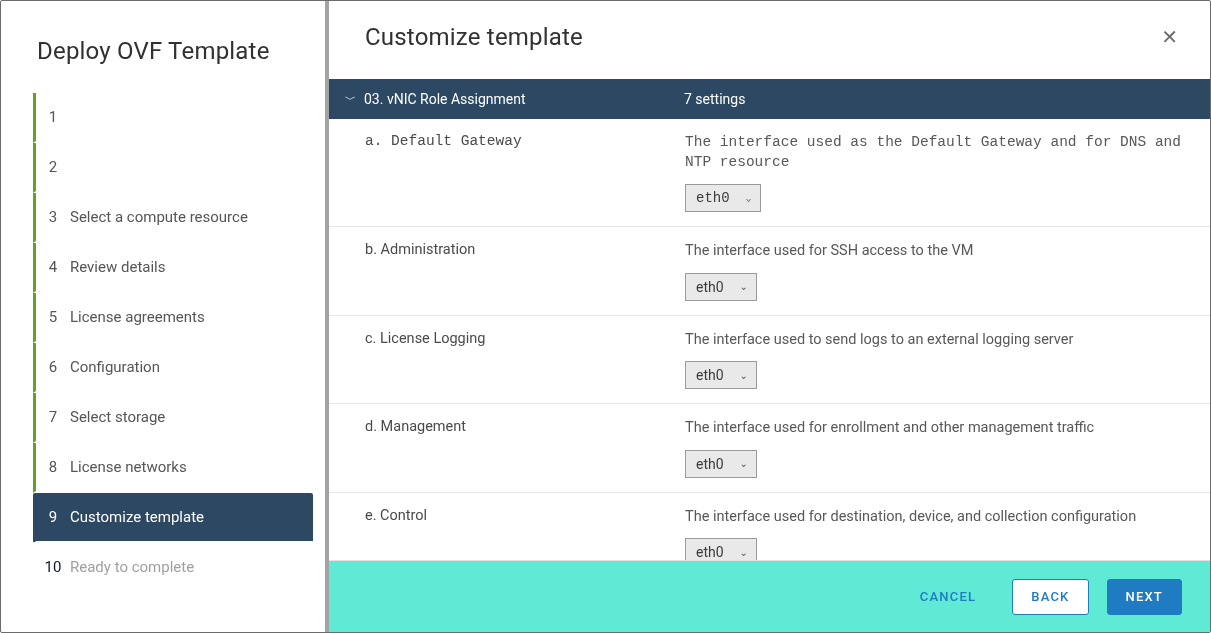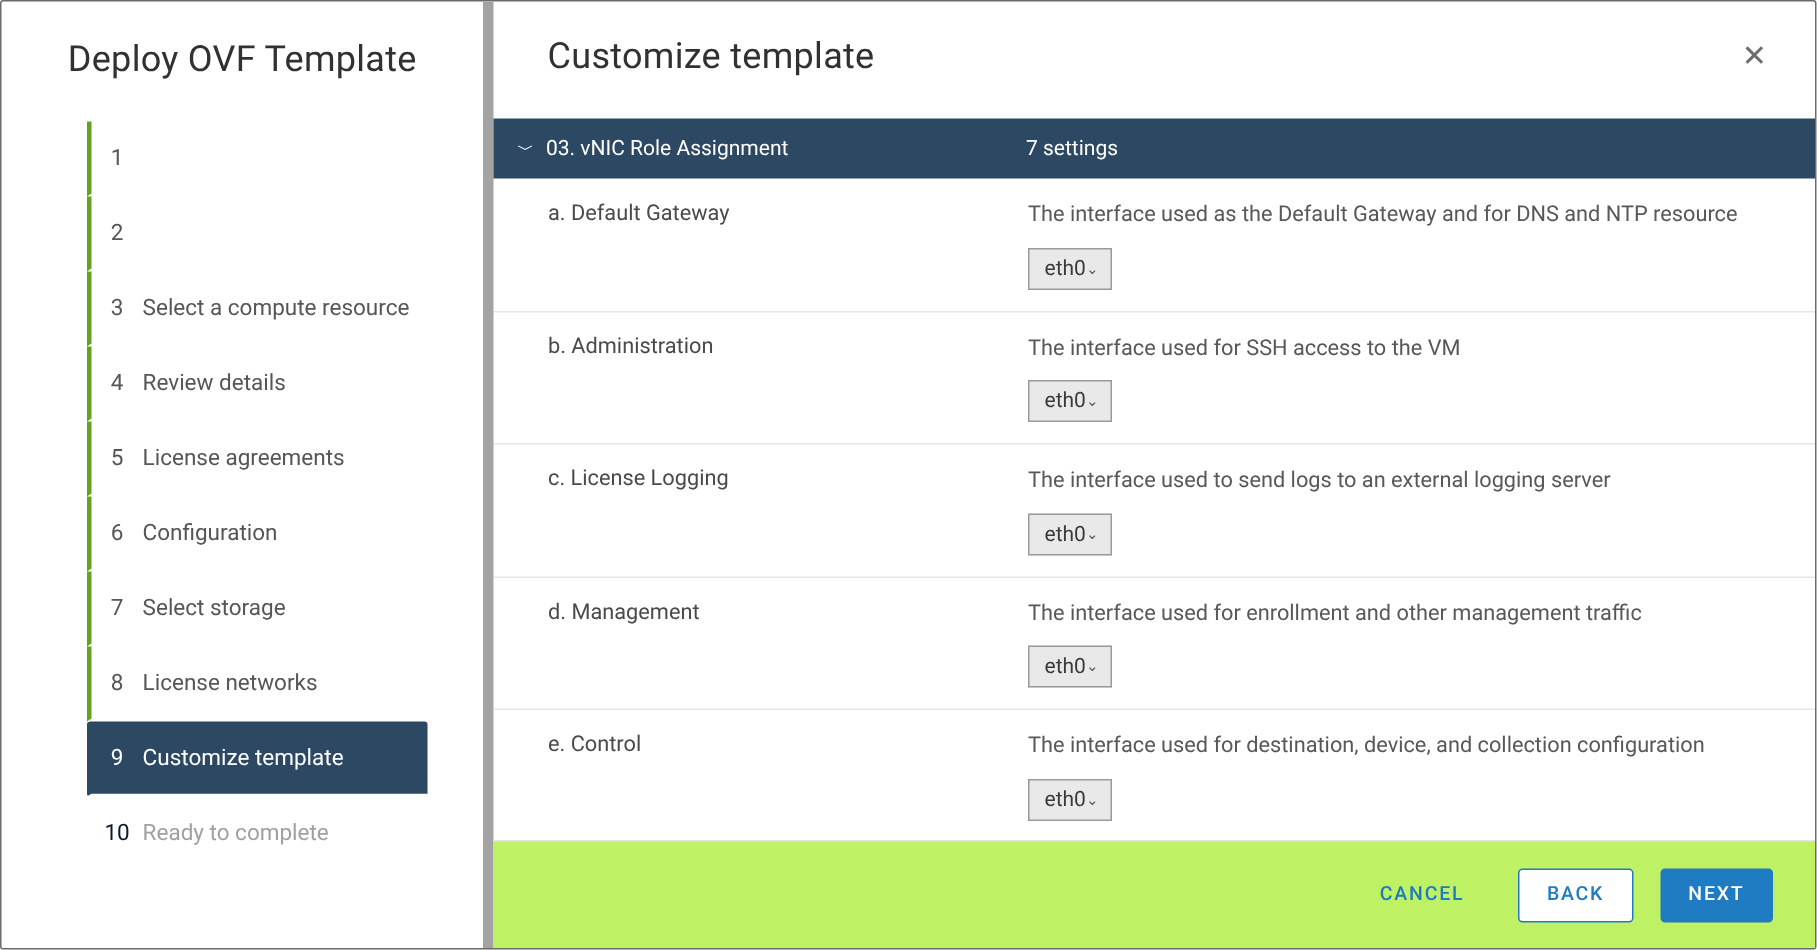--- a/index.html
+++ b/index.html
@@ -15,25 +15,24 @@
   }
   .dialog {
     display: flex;
     width: 100%;
     height: 100%;
   }
   
   .sidebar {
     width: 328px;
     min-width: 328px;
-    border-right: 7px solid #a3a3a3;
-    padding: 0;
+    border-right: 4px solid #a3a3a3;
+    padding: 12px;
     display: flex;
     flex-direction: column;
-    align-items: center;
   }
   .sidebar-title {
     font-size: 24px;
     font-weight: 400;
     color: #313131;
     padding: 24px 24px 28px 24px;
     letter-spacing: 0.2px;
   }
   .steps {
     display: flex;
@@ -127,21 +126,21 @@
   
   .settings-scroll::-webkit-scrollbar { width: 10px; }
   .settings-scroll::-webkit-scrollbar-track { background: #f5f5f5; }
   .settings-scroll::-webkit-scrollbar-thumb { background: #bdbdbd; border-radius: 5px; }
 
   .setting-row {
     display: flex;
     border-bottom: 1px solid #e6e6e6;
     padding: 14px 20px 14px 36px;
   }
-  .setting-row:first-child { border-top: none; }
+  .setting-row:first-child { border-top: none; font-family: Liberation Mono, monospace; }
   .setting-key {
     flex: 0 0 320px;
     font-size: 14.5px;
     color: #4a4a4a;
     padding-top: 0;
     padding-left: 0;
   }
   .setting-val {
     flex: 1;
     font-size: 14.5px;
@@ -156,37 +155,37 @@
     align-items: center;
     border: 1px solid #9a9a9a;
     background: #e9e9e9;
     height: 28px;
     padding: 0 8px 0 10px;
     font-size: 14px;
     color: #3a3a3a;
     cursor: pointer;
     user-select: none;
   }
-  .select-wrap .sel-text { margin-right: 0; }
+  .select-wrap .sel-text { margin-right: 16px; }
   .select-wrap .sel-caret {
     font-size: 10px;
     color: #555;
   }
 
   
   .footer {
     height: 72px;
     min-height: 72px;
     border-top: 1px solid #e3e3e3;
     display: flex;
     align-items: center;
     justify-content: flex-end;
     gap: 18px;
     padding: 0 28px;
-    background: #bef264;
+    background: #5eead4;
   }
   .btn {
     font-size: 13px;
     letter-spacing: 1.2px;
     text-transform: uppercase;
     height: 36px;
     padding: 0 18px;
     border-radius: 3px;
     cursor: pointer;
     display: inline-flex;

